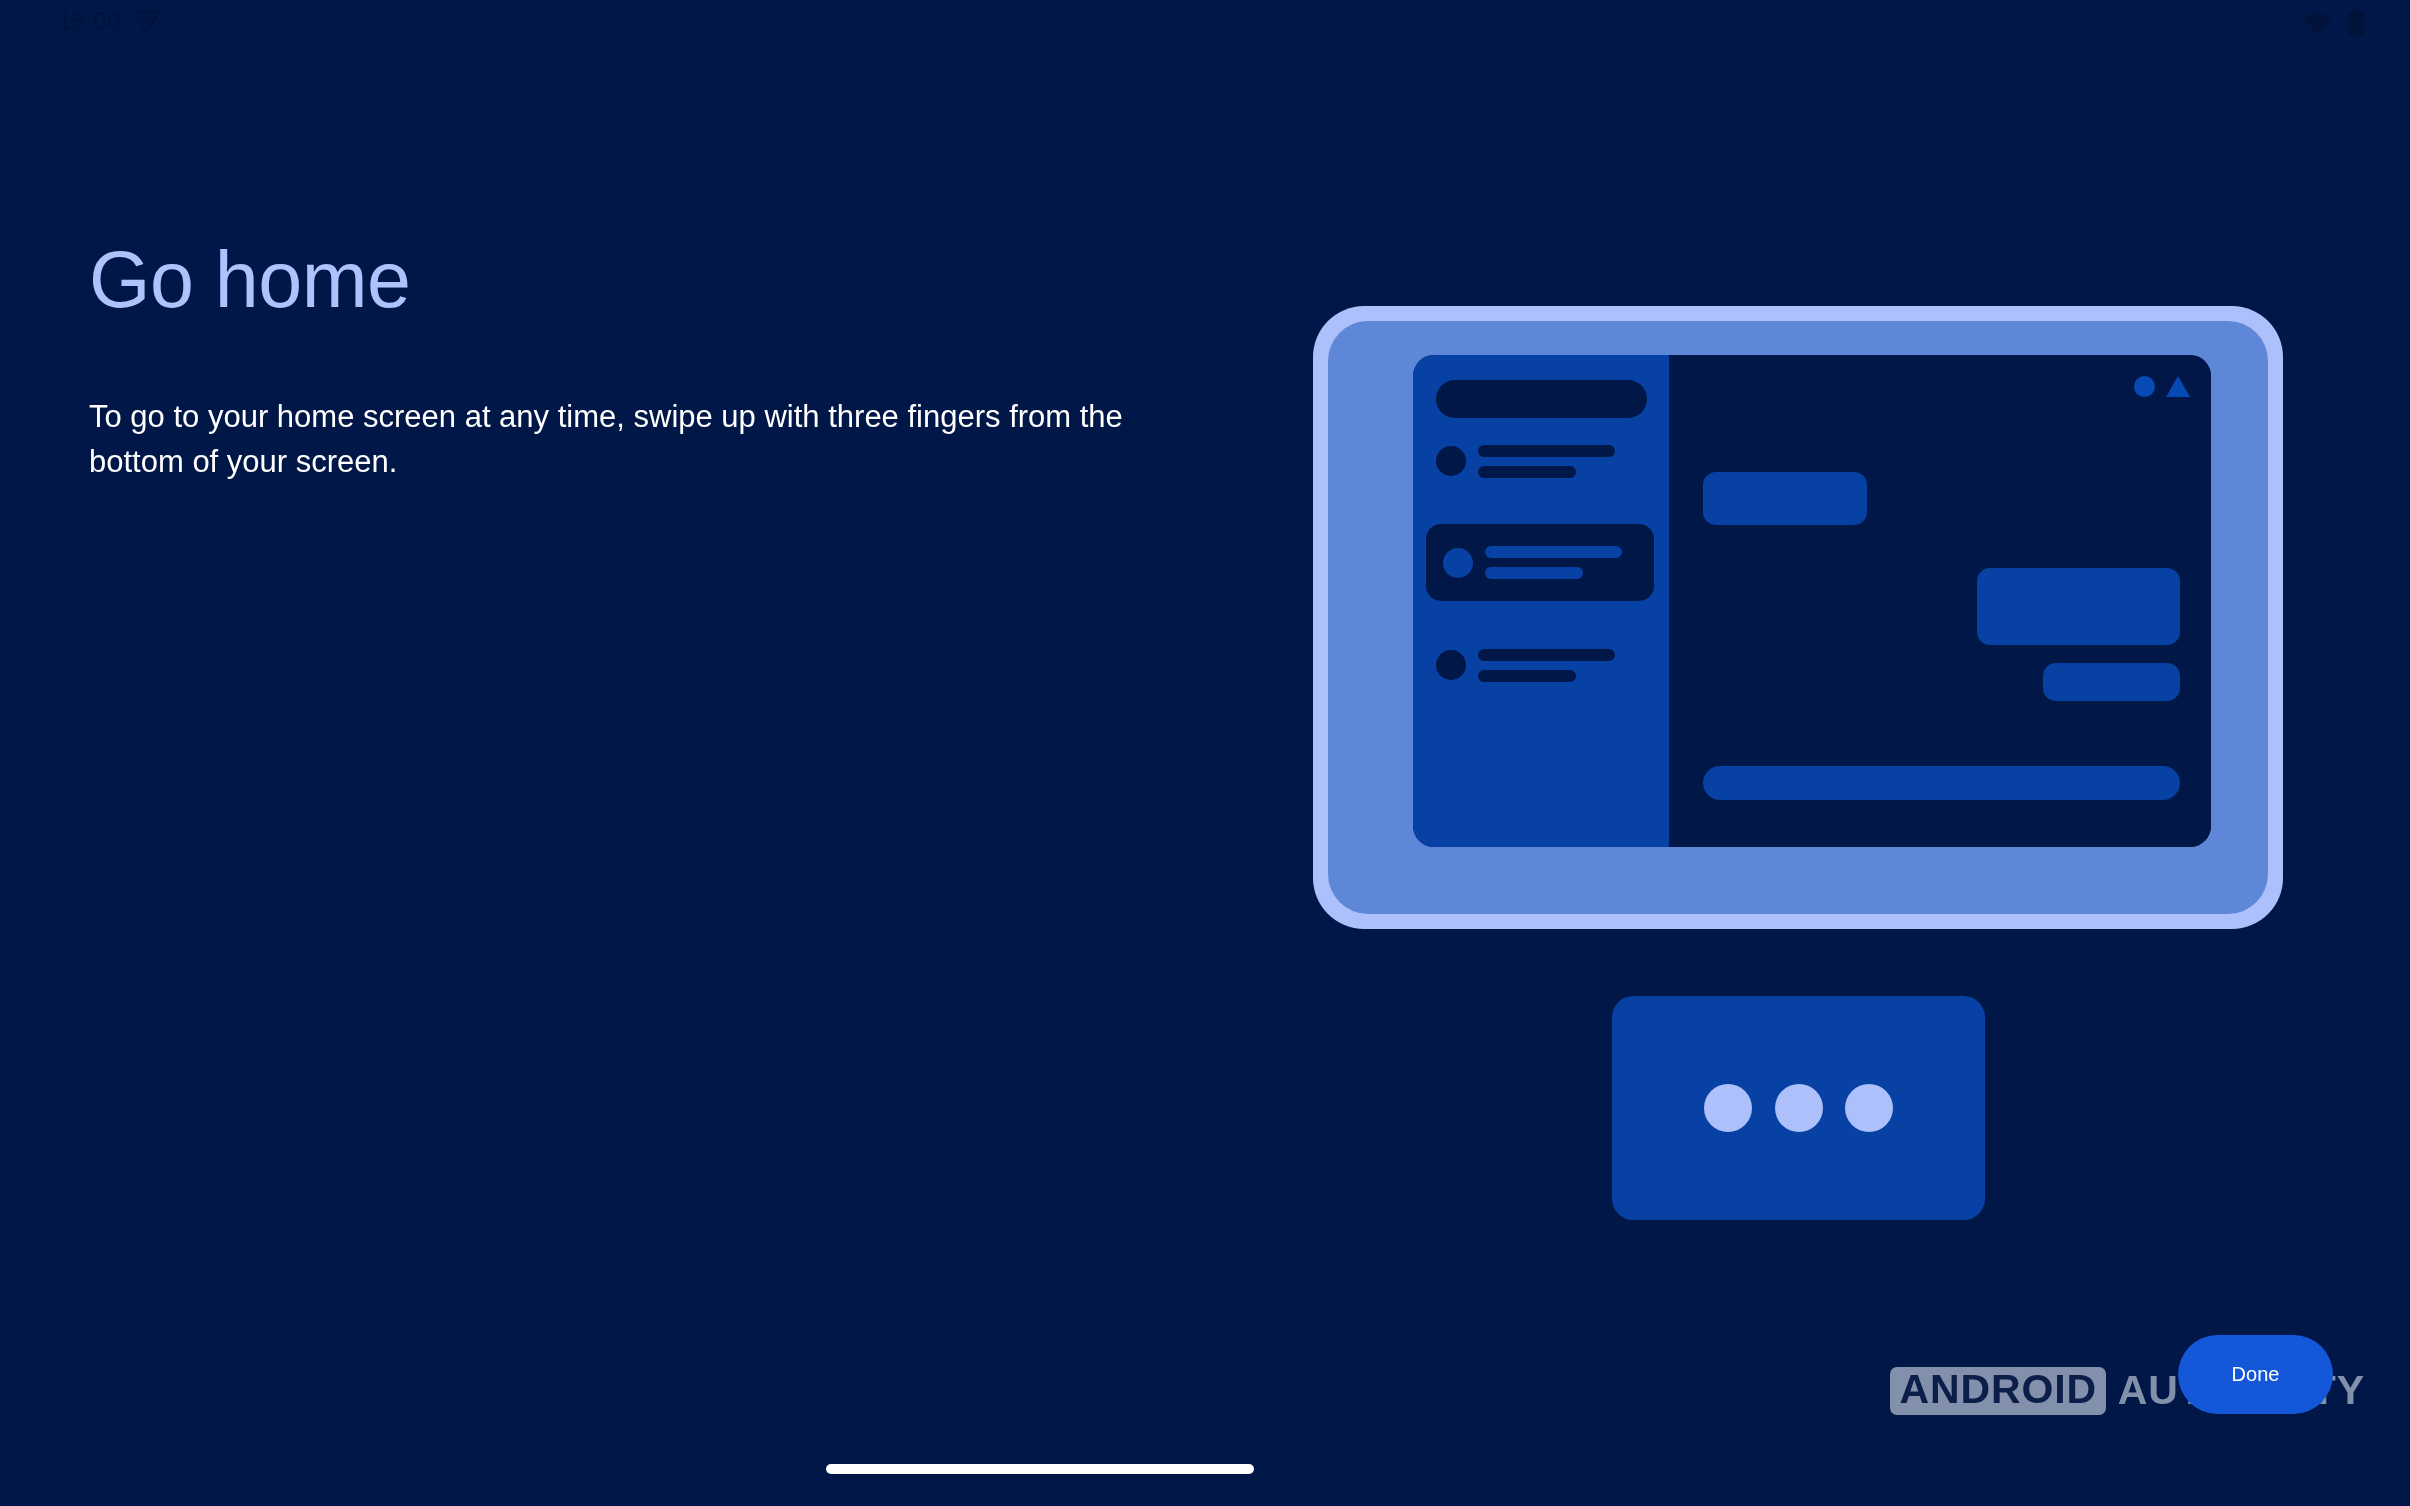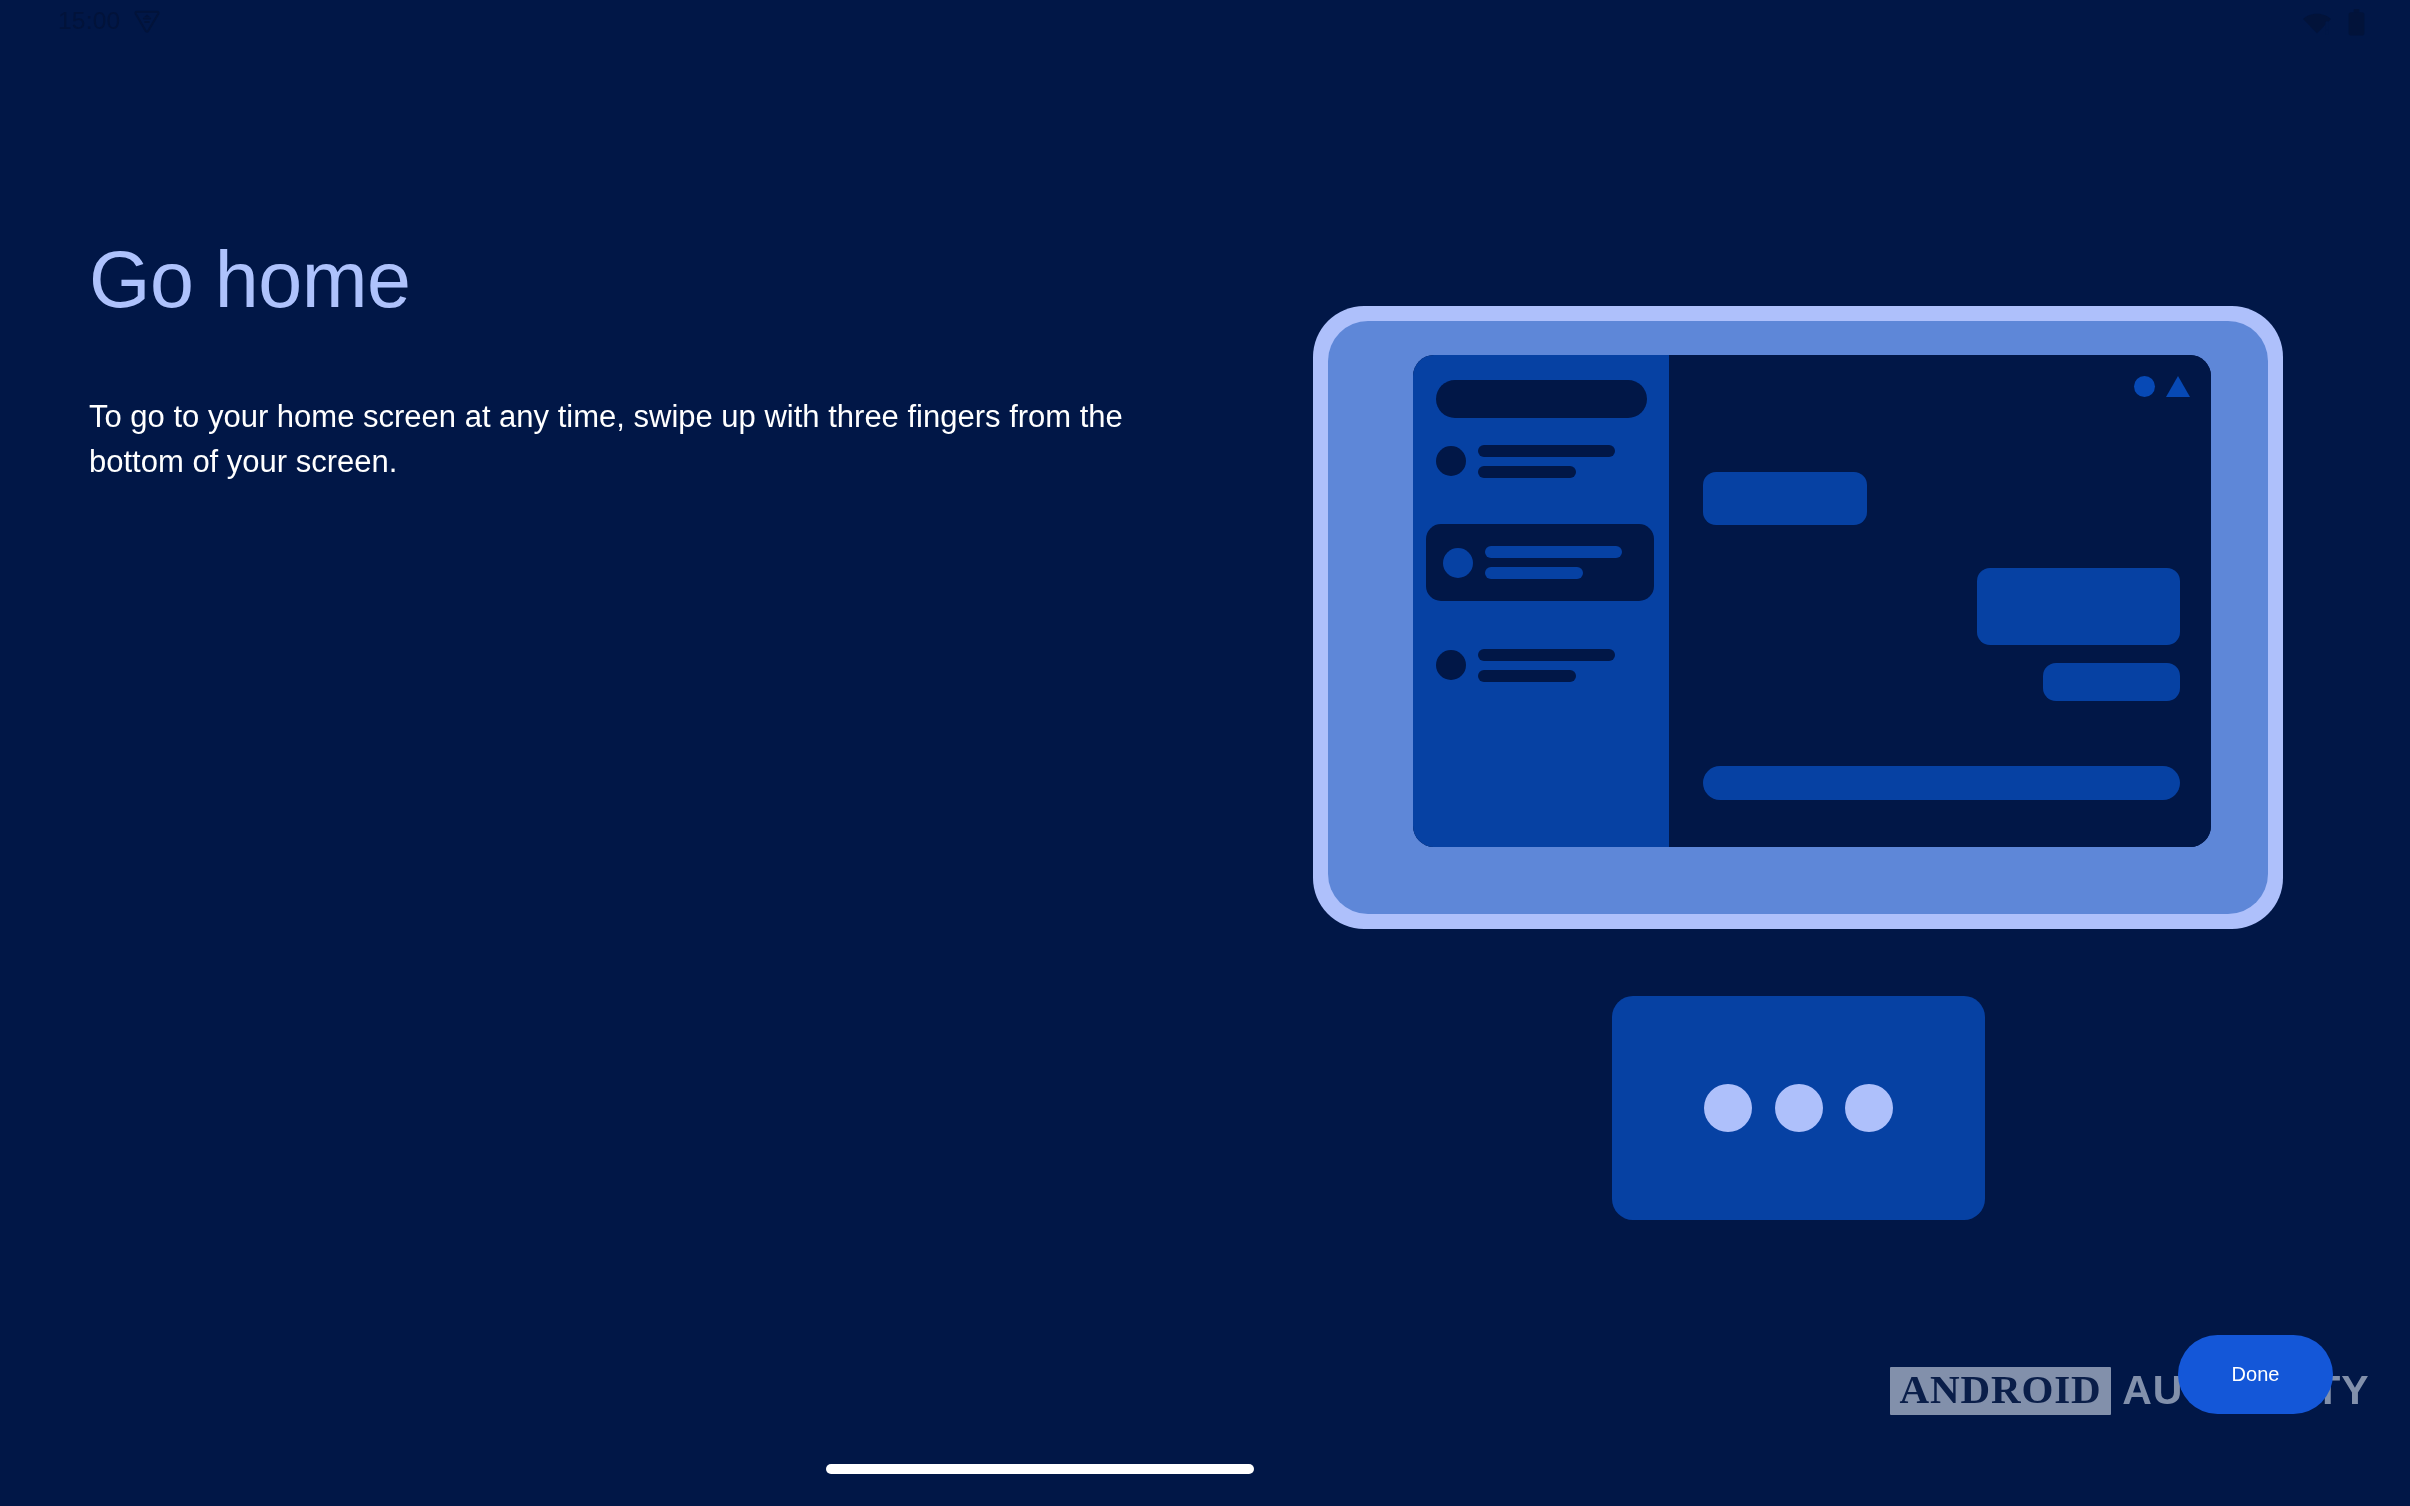--- a/index.html
+++ b/index.html
@@ -119,22 +119,22 @@
 
   
   .watermark {
     position:absolute; left:1890px; top:1367px;
     display:flex; align-items:center; opacity:.92;
     pointer-events:none; user-select:none;
   }
   .wm-a {
     background:#8e9bb4; color:#0b1f4a;
     font-size:41px; font-weight:bold; letter-spacing:0.9px;
-    padding:1.9px 9.4px 3.8px 9.4px; border-radius:1px; line-height:1.02;
-    font-family:Liberation Serif, serif;
+    padding:1.9px 9.4px 3.8px 9.4px; border-radius:7px; line-height:1.02;
+    font-family:Liberation Sans, sans-serif;
   }
   .wm-b {
     color:#8e9bb4; font-size:41px; font-weight:bold; letter-spacing:0.9px;
     margin-left:11.3px; line-height:1.02;
     font-family:"Liberation Sans", sans-serif;
   }
 
   
   .home-indicator {
     position:absolute; left:50%; transform:translateX(-50%);

